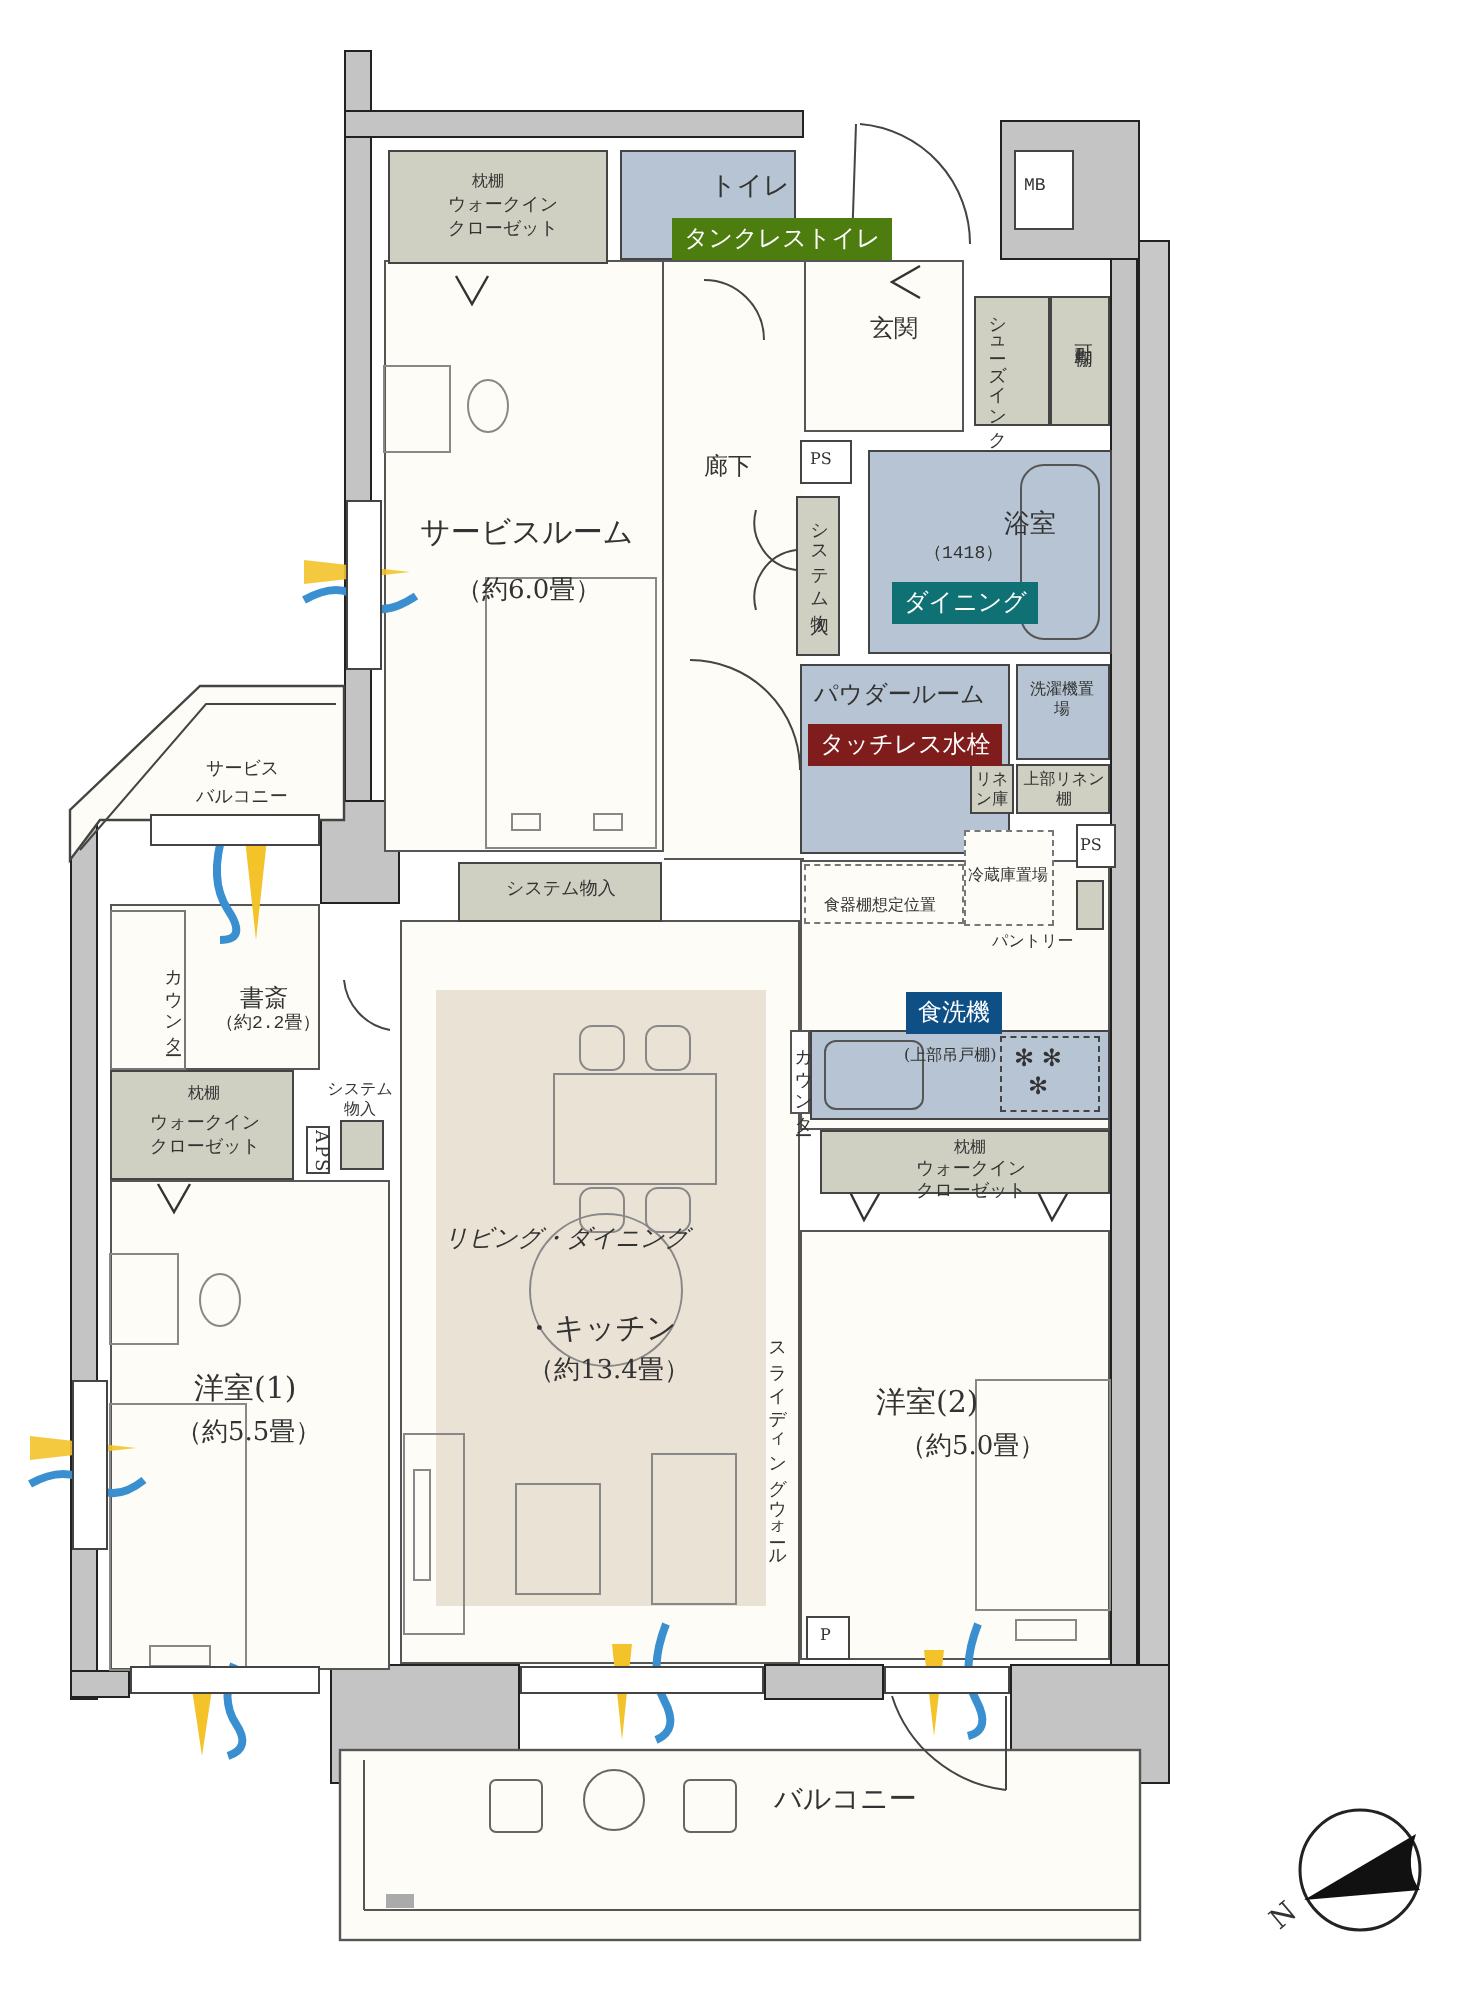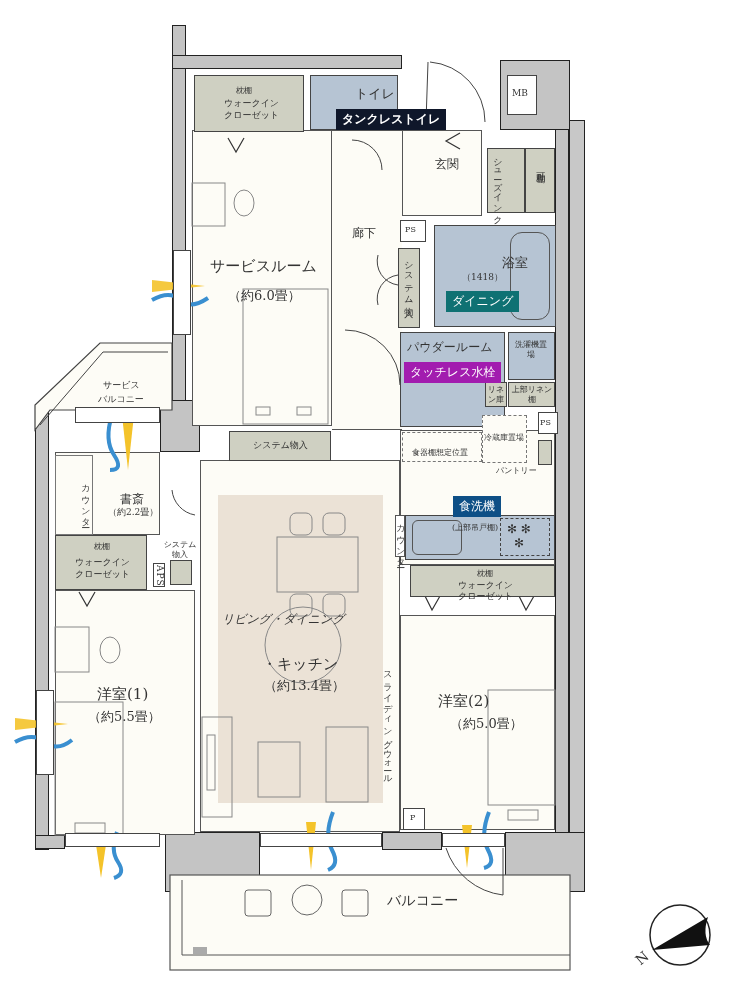--- a/index.html
+++ b/index.html
@@ -4,21 +4,21 @@
 <style>
   html,body{margin:0;padding:0;background:#ffffff;}
   body{width:737px;height:1000px;position:relative;overflow:hidden;font-family:"DejaVu Serif","Liberation Serif",serif;color:#333;}
   .abs{position:absolute;box-sizing:border-box;}
   .wall{background:#c4c4c4;border:1.5px solid #222;}
   .room{position:absolute;box-sizing:border-box;background:#fdfcf6;border:1px solid #555;}
   .closet{position:absolute;box-sizing:border-box;background:#cfd0c2;border:1.5px solid #444;}
   .wet{position:absolute;box-sizing:border-box;background:#b6c4d3;border:1.5px solid #444;}
   .ldk{position:absolute;box-sizing:border-box;background:#ebe2d6;}
   .lbl{position:absolute;font-size:14px;color:#333;white-space:nowrap;text-align:center;line-height:1.2;}
-  .sm{font-size:9px;}
+  .sm{font-size:9px;font-family:Liberation Mono, monospace;}
   .xs{font-size:8px;}
   .vert{writing-mode:vertical-rl;font-size:9px;letter-spacing:1px;}
   .tag{position:absolute;color:#fff;font-family:"DejaVu Sans","Liberation Sans",sans-serif;font-size:12px;padding:2px 6px;white-space:nowrap;}
   .dashed{position:absolute;box-sizing:border-box;border:1.5px dashed #777;background:#fdfcf6;}
   .win{position:absolute;box-sizing:border-box;background:#fff;border:1px solid #444;}
   svg{position:absolute;overflow:visible;}
 </style>
 </head>
 <body>
 
@@ -208,22 +208,22 @@
 <div class="lbl" style="left:88px;top:709px;font-size:13px;">（約5.5畳）</div>
 <div class="lbl" style="left:438px;top:692px;font-size:15px;">洋室(2)</div>
 <div class="lbl" style="left:450px;top:716px;font-size:13px;">（約5.0畳）</div>
 <div class="lbl" style="left:120px;top:492px;font-size:12px;">書斎</div>
 <div class="lbl sm" style="left:108px;top:507px;">（約2.2畳）</div>
 <div class="lbl sm" style="left:103px;top:380px;">サービス</div>
 <div class="lbl sm" style="left:98px;top:394px;">バルコニー</div>
 <div class="lbl" style="left:387px;top:892px;font-size:14px;">バルコニー</div>
 <div class="lbl vert sm" style="left:382px;top:665px;">スライディングウォール</div>
 
-<div class="tag" style="left:336px;top:109px;background:#0f172a;font-weight:bold;">タンクレストイレ</div>
+<div class="tag" style="left:336px;top:109px;background:#4d7c0f;">タンクレストイレ</div>
 <div class="tag" style="left:446px;top:291px;background:#0f7173;">ダイニング</div>
-<div class="tag" style="left:404px;top:362px;background:#a21caf;">タッチレス水栓</div>
+<div class="tag" style="left:404px;top:362px;background:#7f1d1d;">タッチレス水栓</div>
 <div class="tag" style="left:453px;top:496px;background:#0e4f86;">食洗機</div>
 
 <svg width="90" height="60" style="left:640px;top:905px;">
   <circle cx="40" cy="30" r="30" fill="none" stroke="#222" stroke-width="1.5"></circle>
   <path d="M12,45 L68,12 Q62,30 70,40 Z" fill="#111"></path>
 </svg>
 <div class="lbl" style="left:636px;top:950px;font-size:14px;transform:rotate(-40deg);">N</div>
 
 </body></html>

